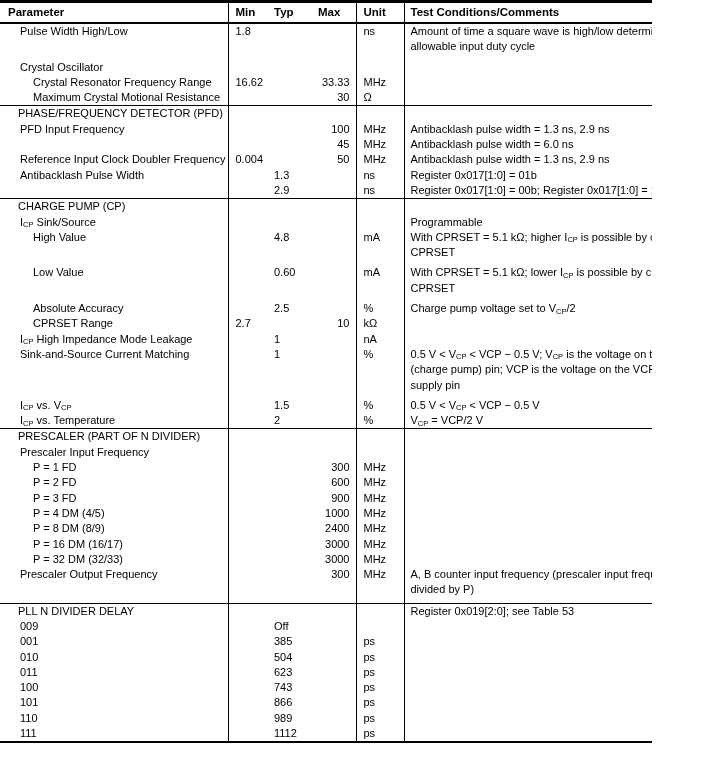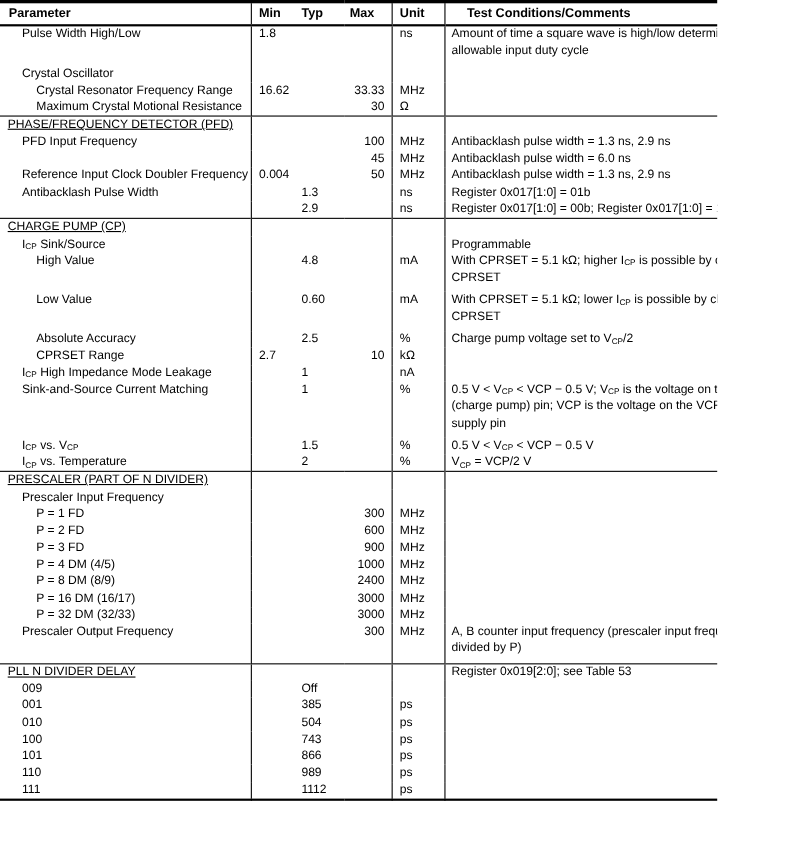--- a/index.html
+++ b/index.html
@@ -45,32 +45,32 @@
   
   .c-min     { border-left: 1px solid #000; }
   .c-unit    { border-left: 1px solid #000; }
   .c-comment { border-left: 1px solid #000; }
 
   th.c-param   { padding-left: 8px; }
   th.c-min     { padding-left: 7px; }
   th.c-typ     { padding-left: 4px; }
   th.c-max     { padding-left: 5px; }
   th.c-unit    { padding-left: 7px; }
-  th.c-comment { padding-left: 20px; }
+  th.c-comment { padding-left: 6px; }
 
   td.c-param   { padding-left: 8px; }
   td.c-min     { padding-left: 7px; }
   td.c-typ     { padding-left: 4px; }
   td.c-max     { text-align: right; padding-right: 6px; }
   td.c-unit    { padding-left: 7px; }
   td.c-comment { padding-left: 6px; padding-right: 5px; }
 
   tr.sec-start > td { border-top: 1px solid #000; }
   tr.pad > td { padding-bottom: 5px; }
-  td.c-param.ind-0 { padding-left: 7px; text-decoration: underline; }
+  td.c-param.ind-0 { padding-left: 18px; }
   td.c-param.ind-1 { padding-left: 20px; }
   td.c-param.ind-2 { padding-left: 33px; }
 
   sub {
     font-size: 7.5px;
     line-height: 0;
     vertical-align: baseline;
     position: relative;
     top: 1.5px;
   }
@@ -365,20 +365,28 @@
         </tr>
         <tr>
           <td class="c-param ind-1">010</td>
           <td class="c-min"></td>
           <td class="c-typ">504</td>
           <td class="c-max"></td>
           <td class="c-unit">ps</td>
           <td class="c-comment"></td>
         </tr>
         <tr>
+          <td class="c-param ind-1">011</td>
+          <td class="c-min"></td>
+          <td class="c-typ">623</td>
+          <td class="c-max"></td>
+          <td class="c-unit">ps</td>
+          <td class="c-comment"></td>
+        </tr>
+        <tr>
           <td class="c-param ind-1">100</td>
           <td class="c-min"></td>
           <td class="c-typ">743</td>
           <td class="c-max"></td>
           <td class="c-unit">ps</td>
           <td class="c-comment"></td>
         </tr>
         <tr>
           <td class="c-param ind-1">101</td>
           <td class="c-min"></td>

